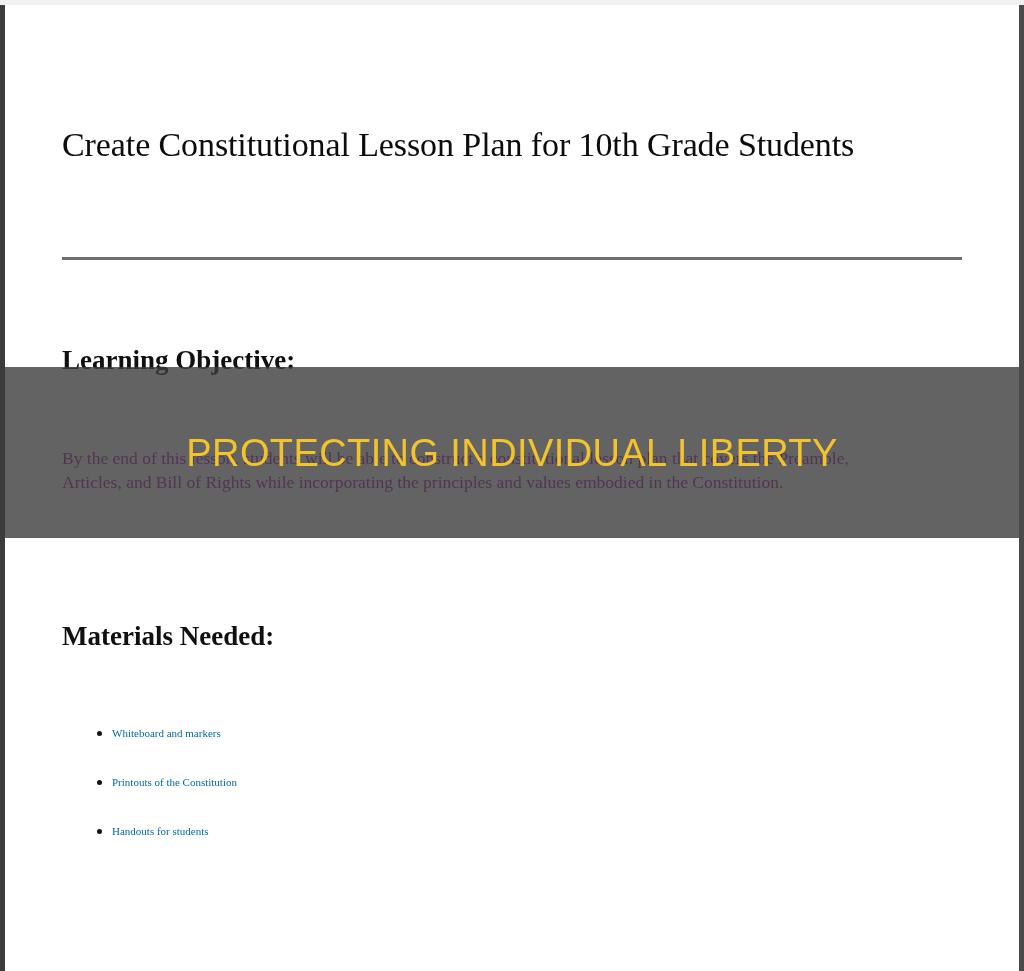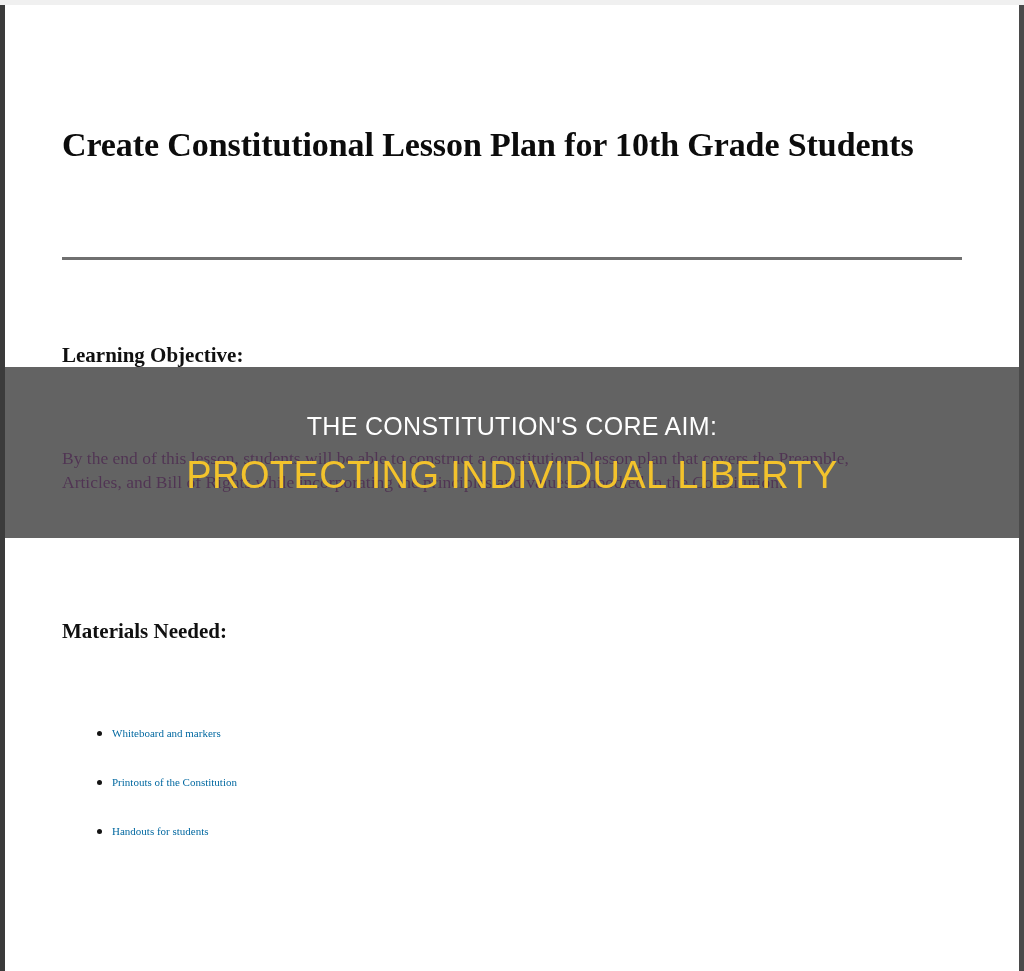--- a/index.html
+++ b/index.html
@@ -56,38 +56,38 @@
     z-index: 10;
   }
 
   .doc-title {
     position: absolute;
     left: 62px;
     top: 98px;
     width: 890px;
     font-size: 34px;
     line-height: 48px;
-    font-weight: bold;
+    font-weight: normal;
     color: #0c0c0c;
     letter-spacing: -0.1px;
   }
 
   .divider {
     position: absolute;
     left: 62px;
     top: 257px;
     width: 900px;
     height: 3px;
     background: #707070;
   }
 
   .section-heading {
     position: absolute;
     left: 62px;
-    font-size: 21px;
+    font-size: 27px;
     font-weight: bold;
     color: #101010;
     line-height: 32px;
   }
   .heading-objective { top: 322px; }
   .heading-materials { top: 598px; }
 
   .body-paragraph {
     position: absolute;
     left: 62px;
@@ -190,17 +190,16 @@
       </li>
       <li class="bullet-item">
         <span class="bullet-dot"></span>
         <span>Handouts for students</span>
       </li>
     </ul>
 
   </div>
 
   <div class="overlay-band">
-    <div class="overlay-line-1">THE CONSTITUTION'S CORE AIM:</div>
     <div class="overlay-line-2">PROTECTING INDIVIDUAL LIBERTY</div>
   </div>
 
 </div>
 
 </body></html>

